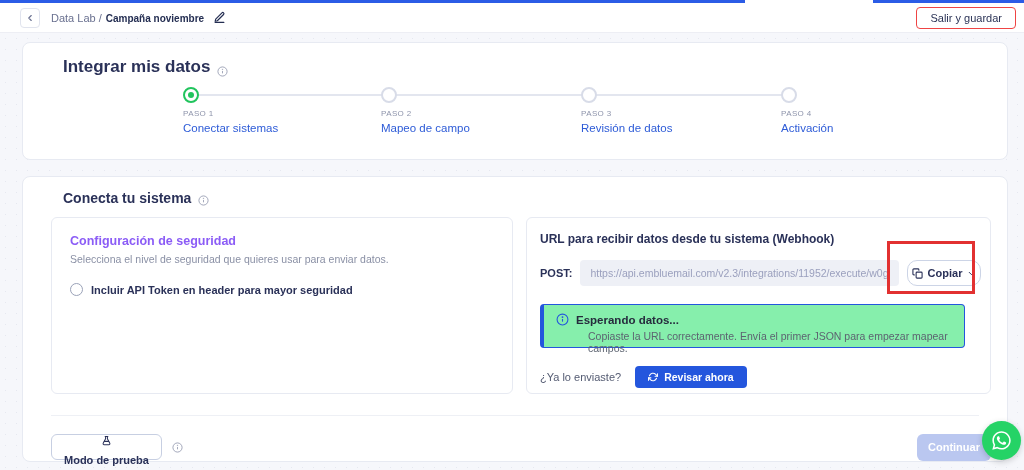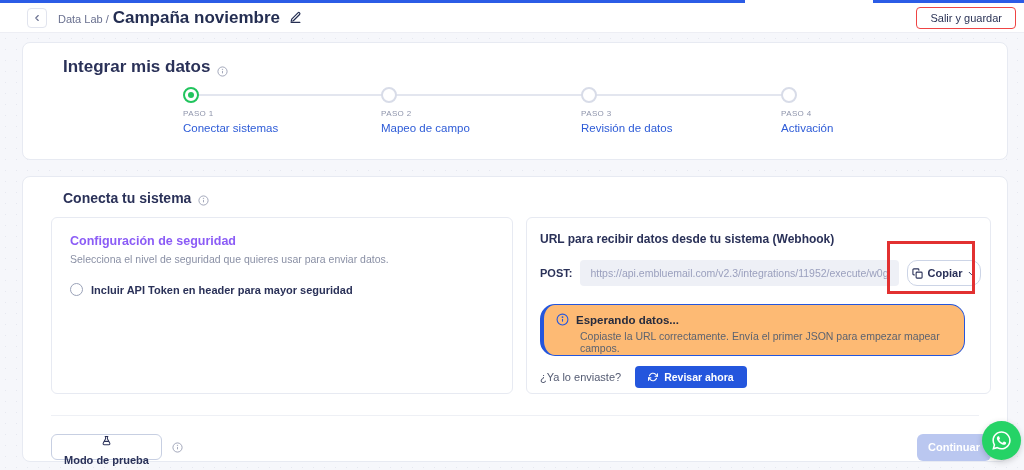--- a/index.html
+++ b/index.html
@@ -9,28 +9,28 @@
     background-color:#f6f7fb;
     background-image: radial-gradient(#e6e8f0 0.8px, transparent 0.9px);
     background-size: 11px 11px;
     position: relative;
     overflow: hidden;
   }
   svg { display:block; }
 
   
   .topbar { position:absolute; top:0; left:0; width:1024px; height:33px; background:#fff;
-    border-bottom:1px solid #edeef4; display:flex; align-items:center; padding:3px 8px 0 27px; z-index:3; }
+    border-bottom:1px solid #edeef4; display:flex; align-items:center; padding:3px 8px 0 20px; z-index:3; }
   .accent { position:absolute; top:0; height:3px; background:#2b5ce6; }
   .accent.seg1 { left:0; width:745px; }
   .accent.seg2 { left:873px; width:151px; }
   .back-btn { width:20px; height:20px; border:1px solid #e1e4ee; border-radius:4px; background:#fff;
     color:#6a7190; display:flex; align-items:center; justify-content:center; margin-right:11px; cursor:pointer; }
   .breadcrumb { font-size:11px; color:#6a7190; display:flex; align-items:baseline; gap:4px; }
-  .breadcrumb .current { color:#242e52; font-weight:bold; font-size:17px; }
+  .breadcrumb .current { color:#242e52; font-weight:bold; font-size:10px; }
   .edit-btn { margin-left:9px; color:#242e52; background:none; border:none; cursor:pointer; }
   .save-exit { margin-left:auto; border:1px solid #ef4444; background:#fff; border-radius:4px;
     padding:4px 13px; font-size:11px; color:#2b3356; cursor:pointer; }
 
   
   .card { position:absolute; left:22px; width:986px; background:#fff; border:1px solid #e7eaf2; border-radius:8px; }
   .card1 { top:42px; height:118px; }
   .card2 { top:176px; height:286px; }
   .card-title { position:absolute; left:40px; display:flex; align-items:flex-end; gap:7px; color:#2a3158; font-weight:bold; }
   .card1 .card-title { top:14px; font-size:17px; }
@@ -61,24 +61,24 @@
   .radio.checked::after { content:""; position:absolute; inset:2px; border-radius:50%; background:#2456dd; }
 
   .wh-title { position:absolute; left:13px; top:14px; font-size:12px; font-weight:bold; color:#2a3158; }
   .post-row { position:absolute; left:13px; top:42px; right:9px; display:flex; align-items:center; gap:8px; }
   .post-label { font-size:11px; font-weight:bold; color:#2a3158; flex:none; }
   .url-input { flex:1; min-width:0; height:26px; background:#eef0f6; border:none; border-radius:4px;
     padding:0 10px; font-size:10.5px; color:#9ba0be; font-family:"Liberation Sans",sans-serif; }
   .copy-btn { flex:none; height:26px; width:74px; background:#fff; border:1px solid #ccd4e6; border-radius:10px;
     display:flex; align-items:center; justify-content:center; gap:5px; font-size:11px; font-weight:bold;
     color:#2a3158; cursor:pointer; }
-  .alert { position:absolute; left:13px; top:86px; width:425px; height:52px; background:#fdba74;
-    border:1px solid #2456dd; border-left:4px solid #2456dd; border-radius:15px; padding:8px 12px; }
+  .alert { position:absolute; left:13px; top:86px; width:425px; height:44px; background:#86efac;
+    border:1px solid #2456dd; border-left:4px solid #2456dd; border-radius:4px; padding:8px 12px; }
   .alert-head { display:flex; gap:7px; align-items:center; font-size:11.5px; font-weight:bold; color:#262b3d; }
-  .alert-msg { margin-left:24px; margin-top:4px; font-size:10.5px; color:#5c6370; }
+  .alert-msg { margin-left:32px; margin-top:4px; font-size:10.5px; color:#5c6370; }
   .alert .info-i { color:#2456dd; }
   .sent-row { position:absolute; left:13px; top:148px; display:flex; align-items:center; gap:14px; }
   .sent-q { font-size:11px; color:#545b72; }
   .check-btn { height:22px; padding:0 13px; background:#2456dd; color:#fff; border:none; border-radius:4px;
     font-size:10.5px; font-weight:bold; display:flex; align-items:center; gap:6px; cursor:pointer; }
 
   
   .divider { position:absolute; left:28px; right:28px; top:238px; height:1px; background:#eef0f5; }
   .footer-row { position:absolute; left:28px; right:16px; top:256px; height:28px; display:flex; align-items:center; gap:10px; }
   .test-btn { height:26px; padding:0 12px; border:1px solid #c7cfe2; border-radius:6px; background:#fff;

